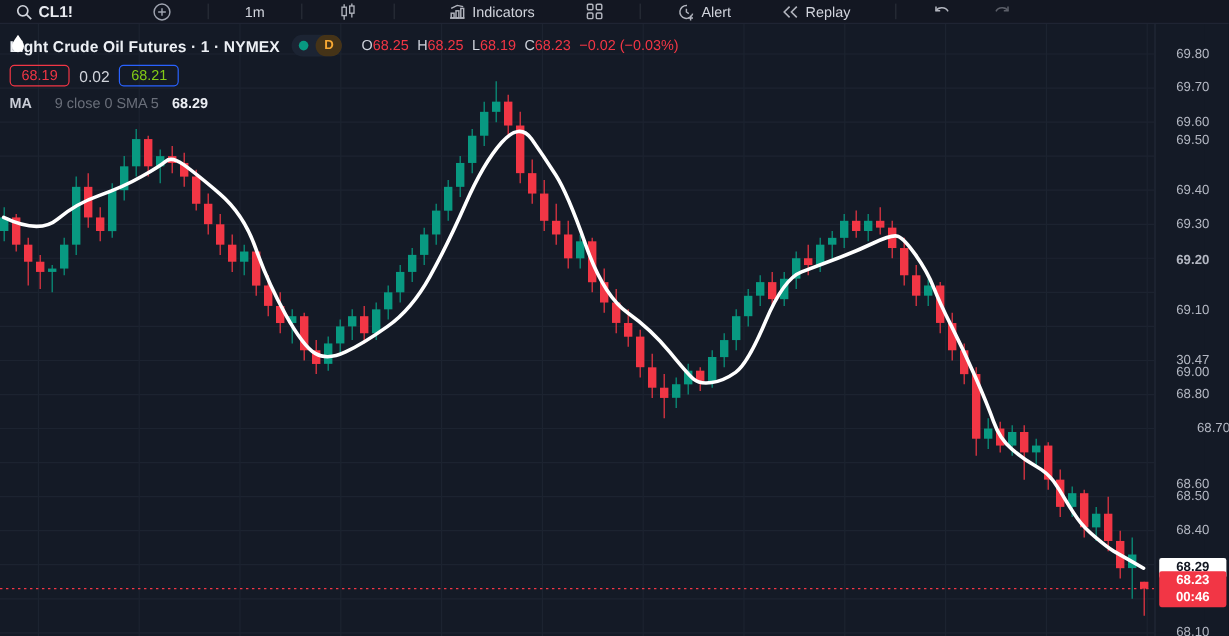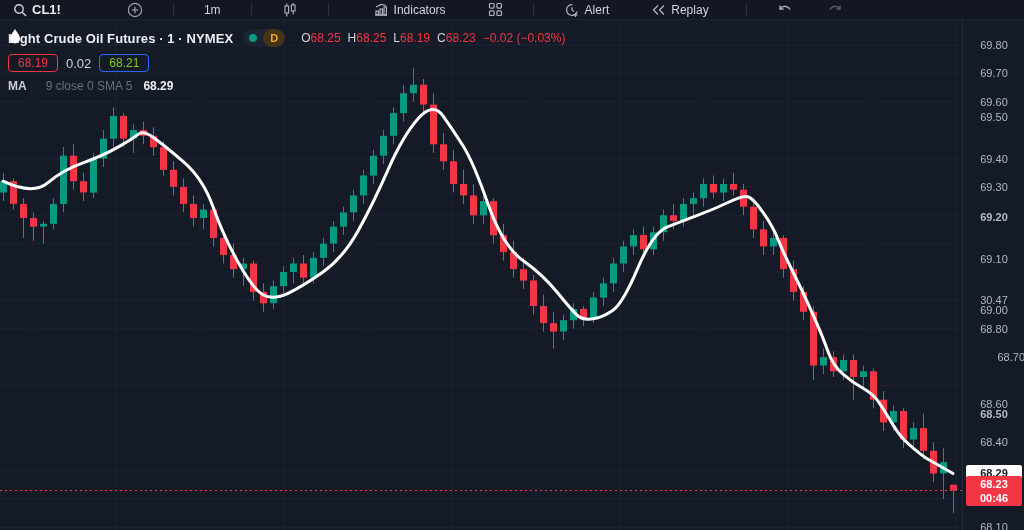--- a/index.html
+++ b/index.html
@@ -422,21 +422,21 @@
           <div class="tick" style="top: 91px;">69.50</div>
           <div class="tick" style="top: 132.5px;">69.40</div>
           <div class="tick" style="top: 160.9px;">69.30</div>
           <div class="tick" style="top: 191px; font-weight: bold;">69.20</div>
           <div class="tick" style="top: 233px;">69.10</div>
           <div class="tick" style="top: 244px; margin-top: 40px;">69.00</div>
           <div class="tick" style="top: 274.4px;">30.47</div>
           <div class="tick" style="top: 302.8px;">68.80</div>
           <div class="tick" style="top: 331.1px; text-align: right;">68.70</div>
           <div class="tick" style="top: 378px;">68.60</div>
-          <div class="tick" style="top: 387.9px; font-weight: bold;">68.50</div>
+          <div class="tick" style="top: 387.9px;">68.50</div>
           <div class="tick" style="top: 416.2px;">68.40</div>
           <div class="tick" style="top: 444.6px;">68.30</div>
           <div class="tick" style="top: 473px;">68.20</div>
           <div class="tick" style="top: 501.4px;">68.10</div>
         </div>
       <div class="axis-label ma-axis-label" id="ma-axis-label" style="top: 445px;">
         <span>68.29</span>
       </div>
       <div class="axis-label price-axis-label" id="price-axis-label" style="top: 455.5px;">
         <span>68.23</span>

